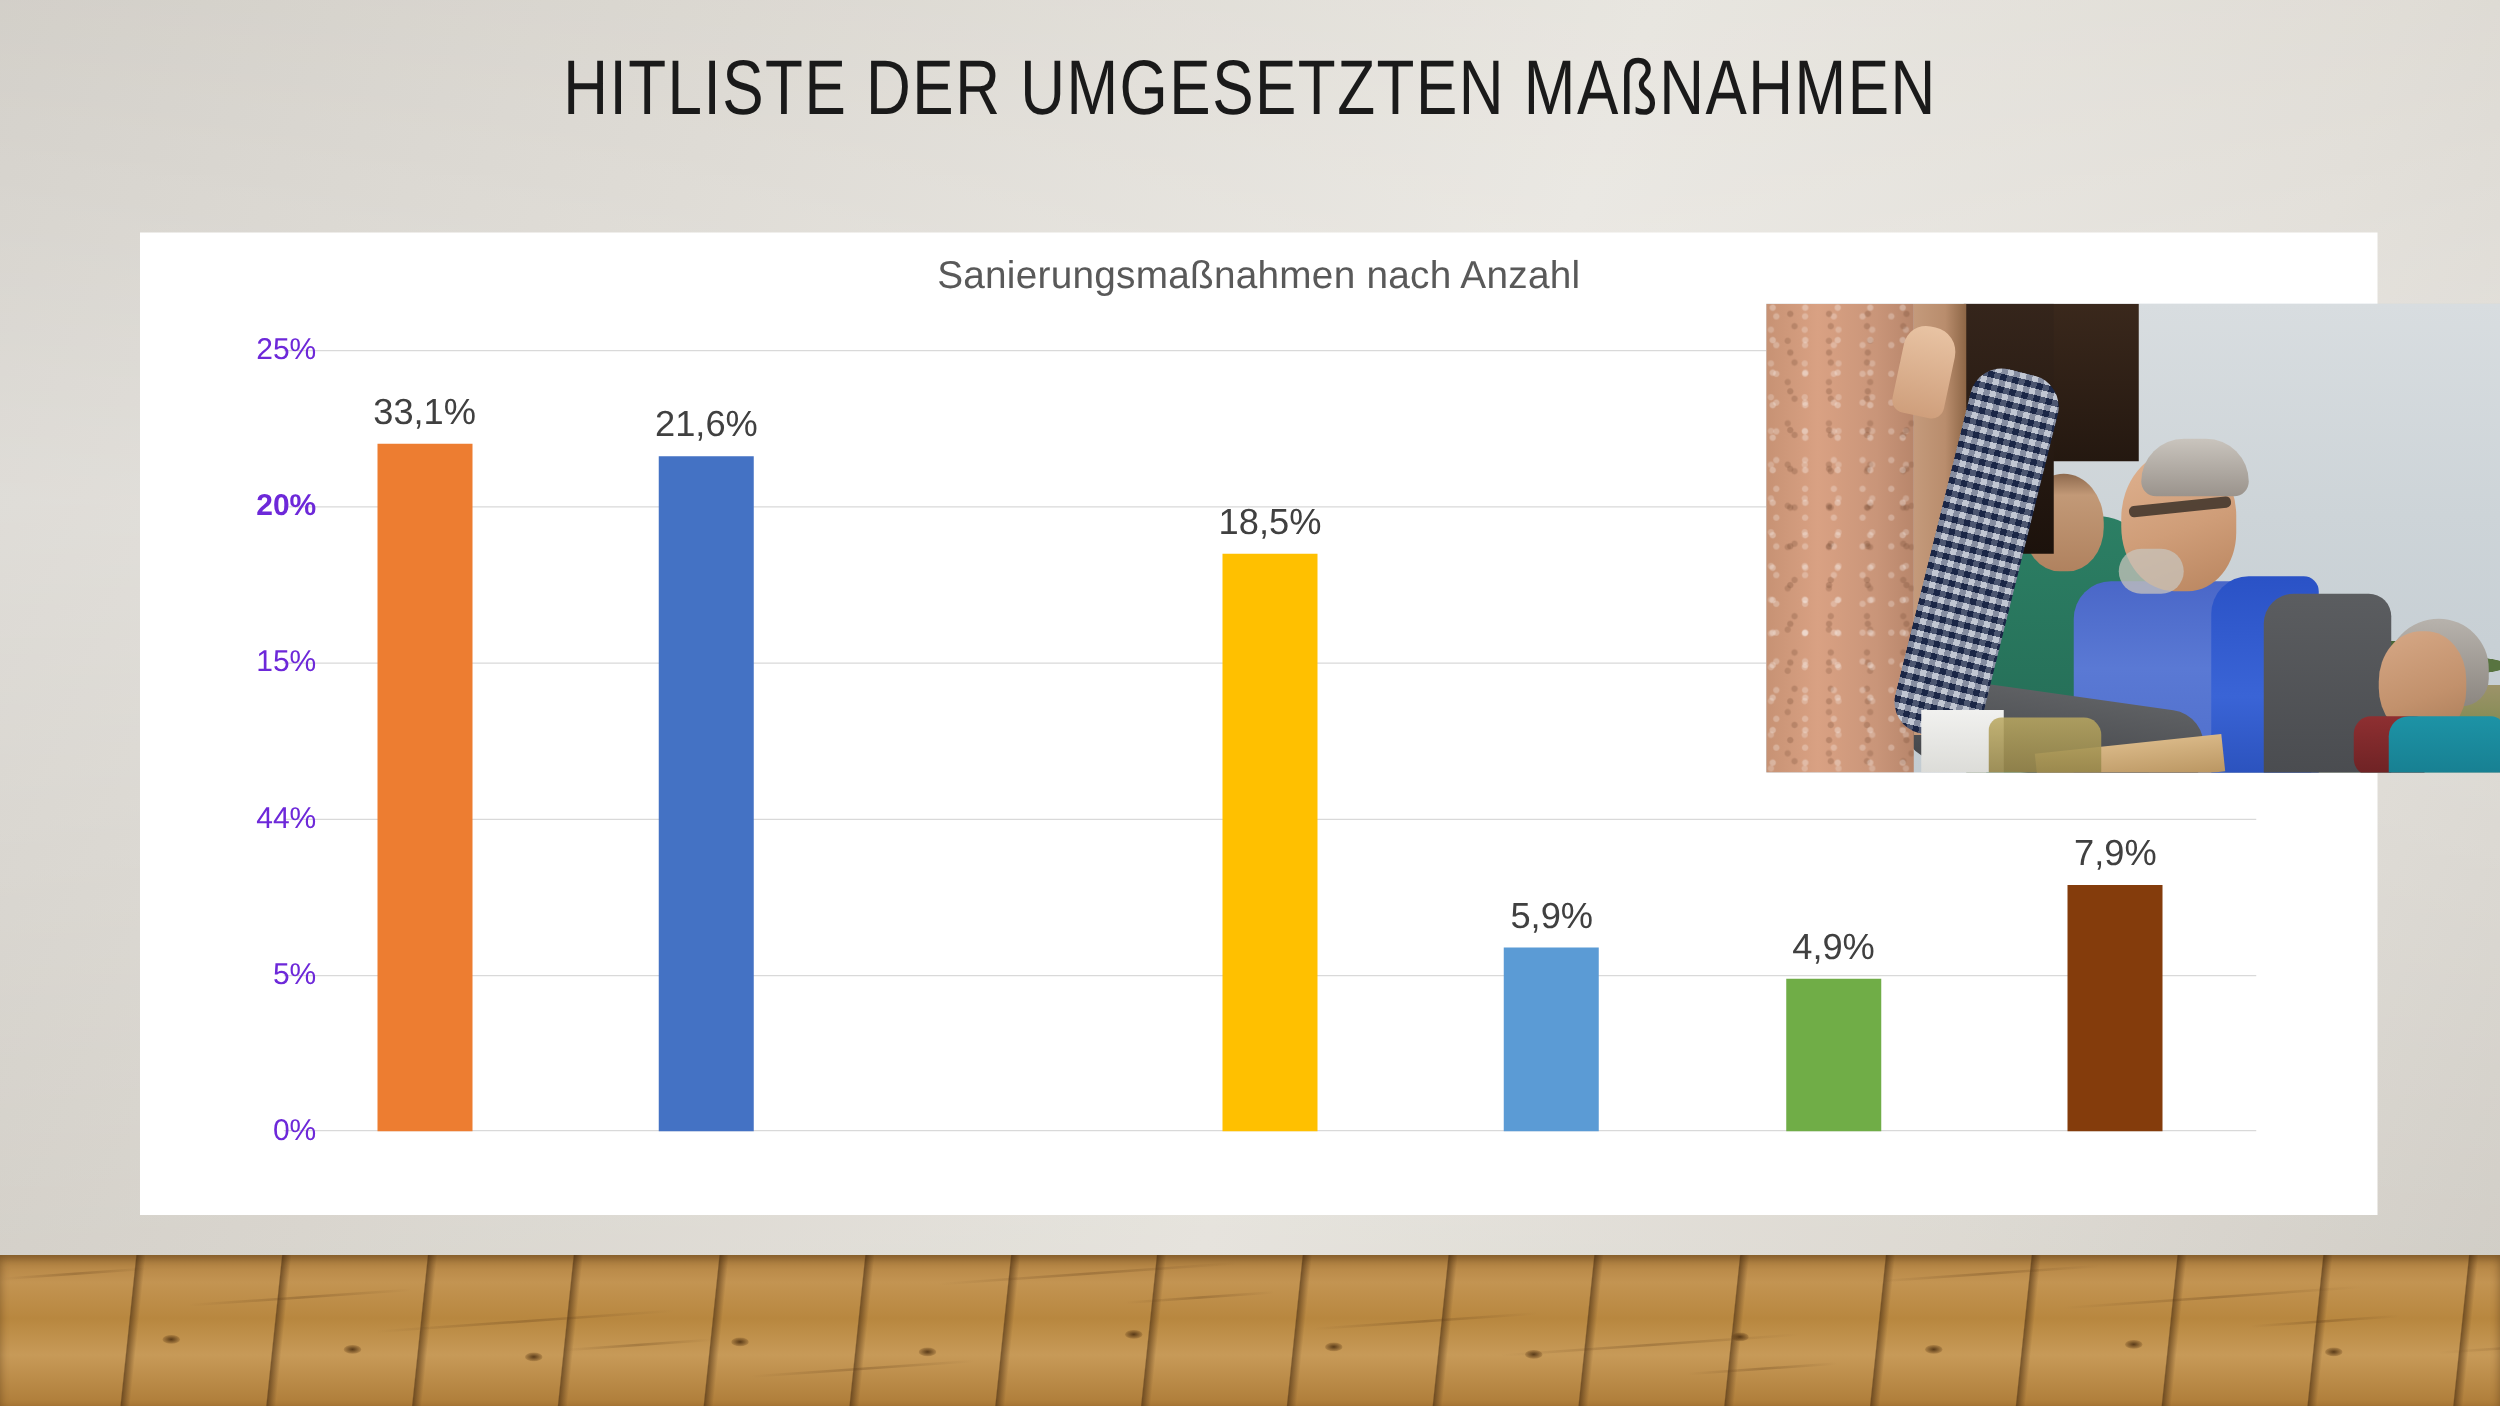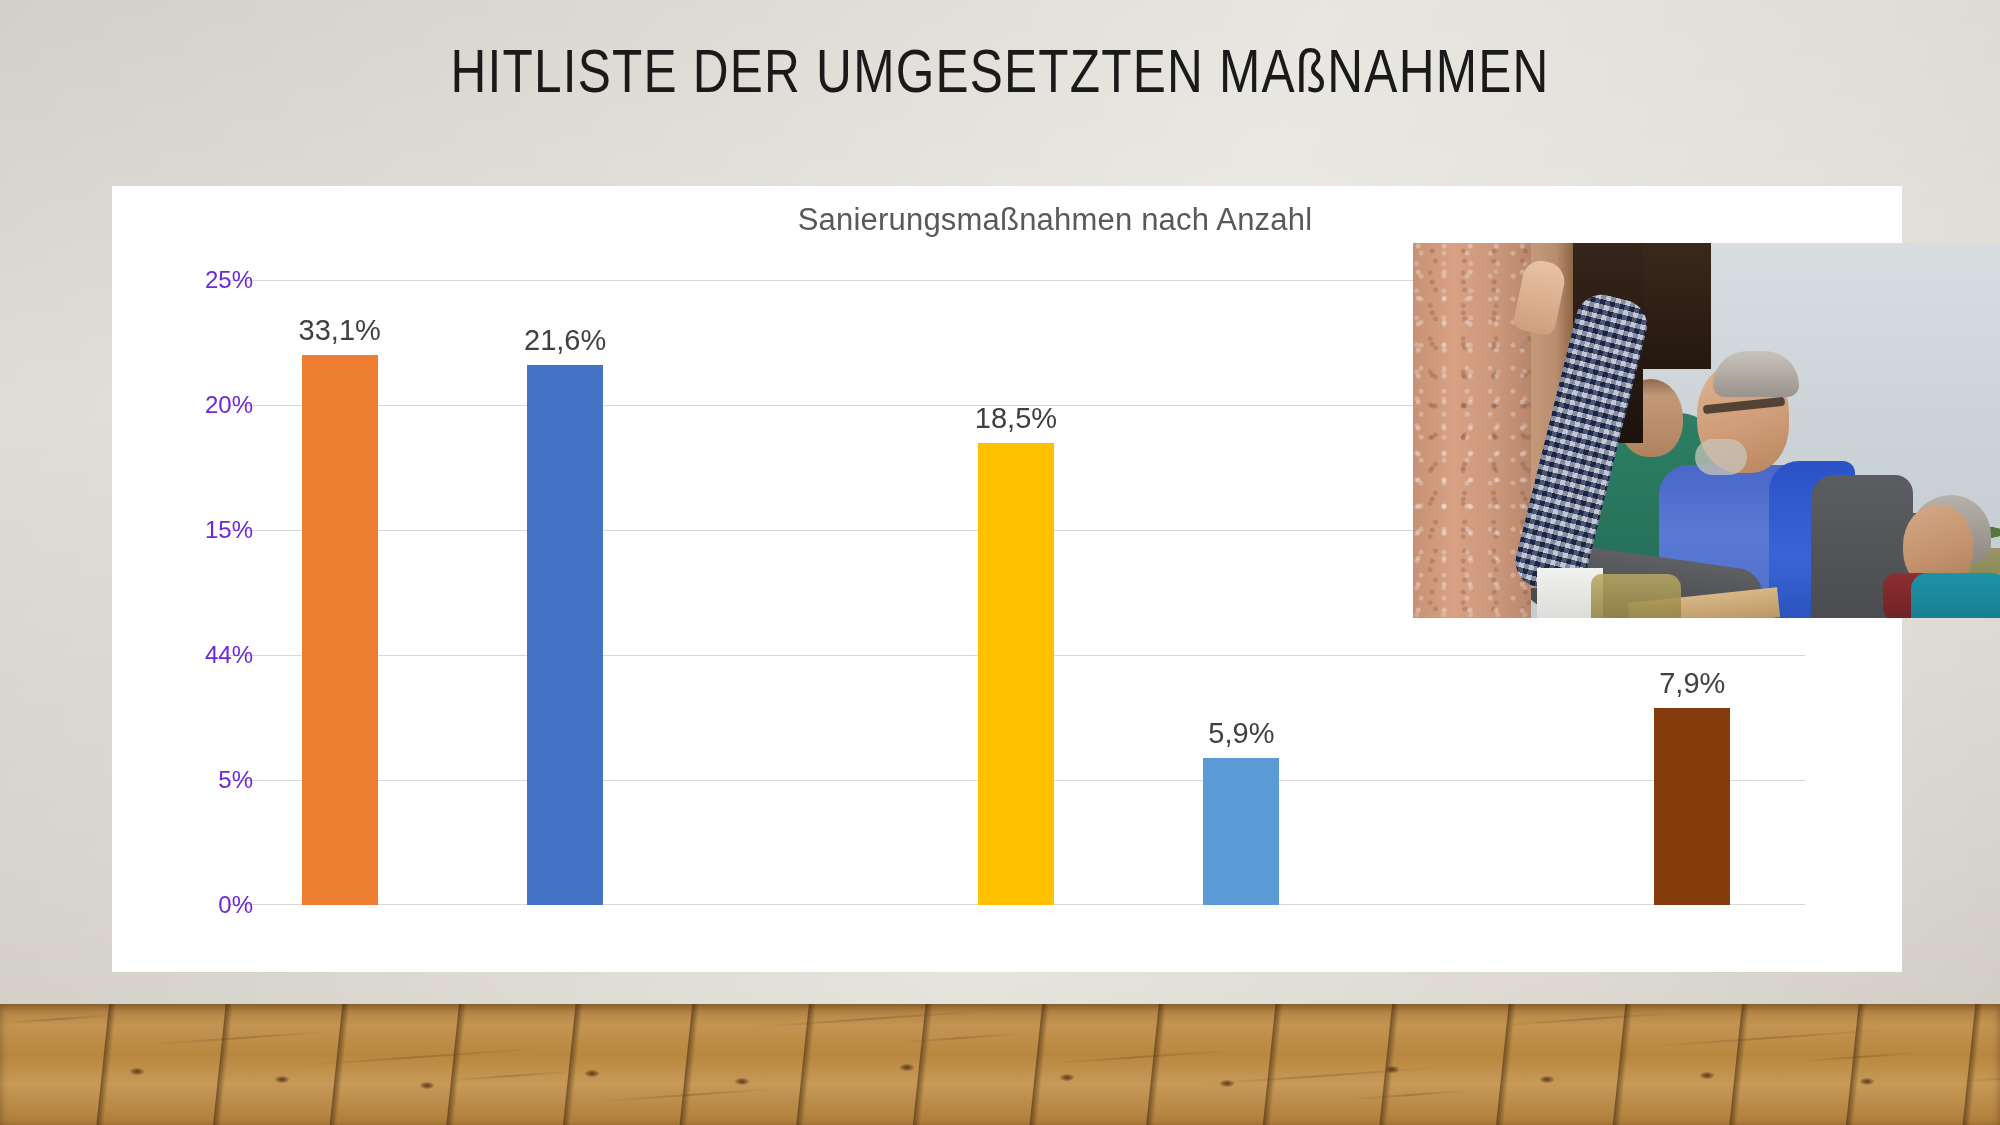--- a/index.html
+++ b/index.html
@@ -79,21 +79,20 @@
 
   #chart-title {
     position: absolute;
     left: 0; top: 16px;
     width: 100%;
     text-align: center;
     font-size: 31px;
     color: #595959;
     font-weight: 400;
     letter-spacing: .2px;
-    margin-left: 48px;
   }
 
   
   #plot {
     position: absolute;
     left: 115px; top: 94px;
     width: 1578px; height: 625px;
   }
 
   .gridline {
@@ -331,21 +330,21 @@
 
     <div class="axis-base"></div>
         <div class="ytick-label" style="top: 625px;">0%</div>
         <div class="gridline" style="top: 500px;"></div>
         <div class="ytick-label" style="top: 500px;">5%</div>
         <div class="gridline" style="top: 375px;"></div>
         <div class="ytick-label" style="top: 375px;">44%</div>
         <div class="gridline" style="top: 250px;"></div>
         <div class="ytick-label" style="top: 250px;">15%</div>
         <div class="gridline" style="top: 125px;"></div>
-        <div class="ytick-label" style="top: 125px;">20%</div>
+        <div class="ytick-label" style="top: 125px; font-weight: bold;">20%</div>
         <div class="gridline" style="top: 0px;"></div>
         <div class="ytick-label" style="top: 0px;">25%</div>
         <div class="bar-slot" style="left: 0px; width: 225.429px;">
           <div class="bar" style="height: 550px; background: rgb(237, 125, 49);"></div>
           <div class="bar-value" style="bottom: 558px;">33,1%</div>
           <div class="cat-label">Dämmung</div>
         </div>
         <div class="bar-slot" style="left: 225.429px; width: 225.429px;">
           <div class="bar" style="height: 540px; background: rgb(68, 114, 196);"></div>
           <div class="bar-value" style="bottom: 548px;">21,6%</div>
@@ -353,20 +352,25 @@
         </div>
         <div class="bar-slot" style="left: 676.286px; width: 225.429px;">
           <div class="bar" style="height: 462.5px; background: rgb(255, 192, 0);"></div>
           <div class="bar-value" style="bottom: 470.5px;">18,5%</div>
           <div class="cat-label">Heizung EE</div>
         </div>
         <div class="bar-slot" style="left: 901.714px; width: 225.429px;">
           <div class="bar" style="height: 147.5px; background: rgb(91, 155, 213);"></div>
           <div class="bar-value" style="bottom: 155.5px;">5,9%</div>
           <div class="cat-label">Solarthermie</div>
+        </div>
+        <div class="bar-slot" style="left: 1127.14px; width: 225.429px;">
+          <div class="bar" style="height: 122.5px; background: rgb(112, 173, 71);"></div>
+          <div class="bar-value" style="bottom: 130.5px;">4,9%</div>
+          <div class="cat-label">PV</div>
         </div>
         <div class="bar-slot" style="left: 1352.57px; width: 225.429px;">
           <div class="bar" style="height: 197.5px; background: rgb(132, 60, 12);"></div>
           <div class="bar-value" style="bottom: 205.5px;">7,9%</div>
           <div class="cat-label">Anderes</div>
         </div>
       </div>
   </div>
 
   <div id="photo">

